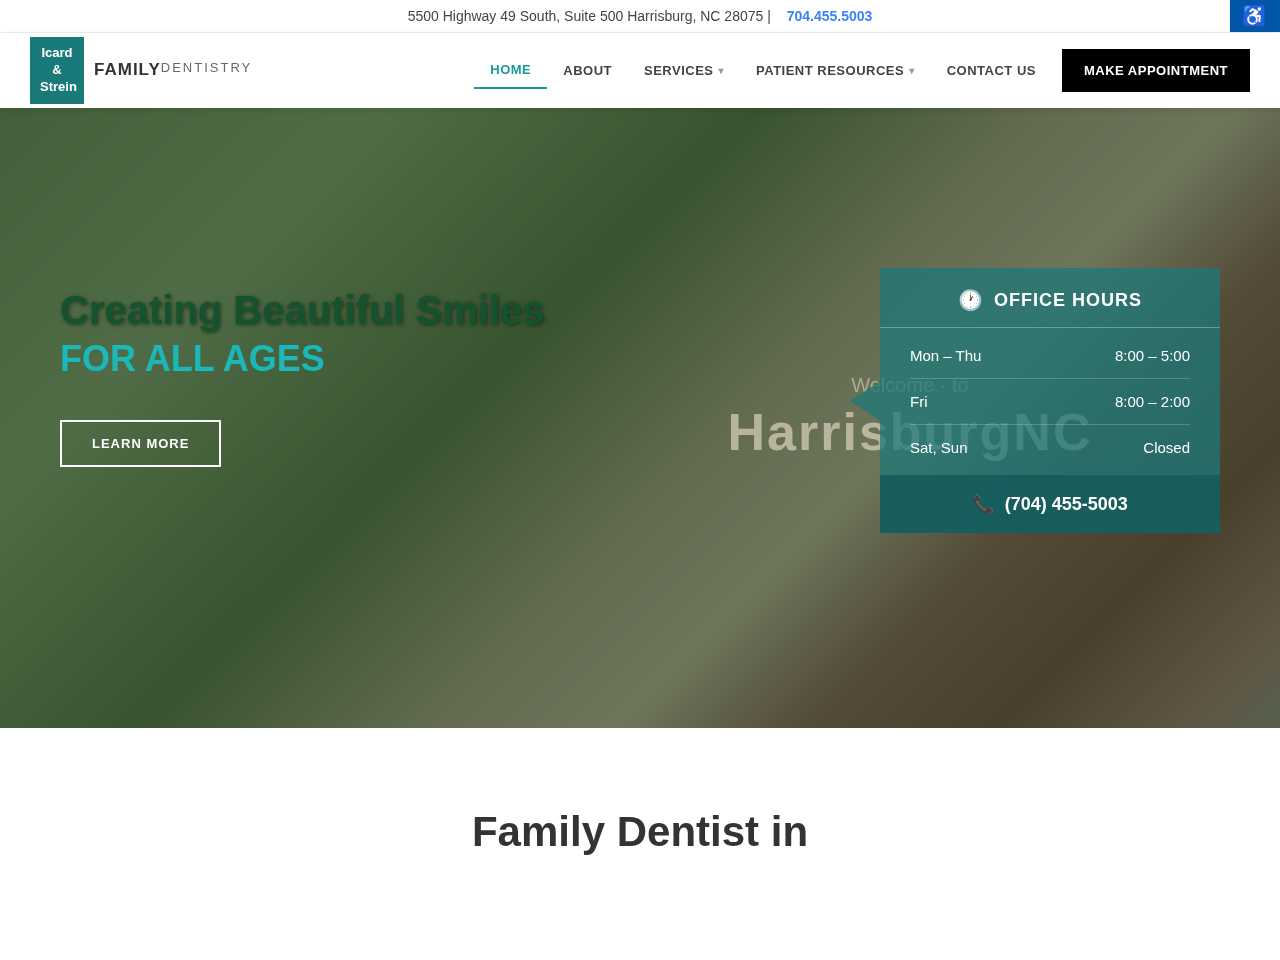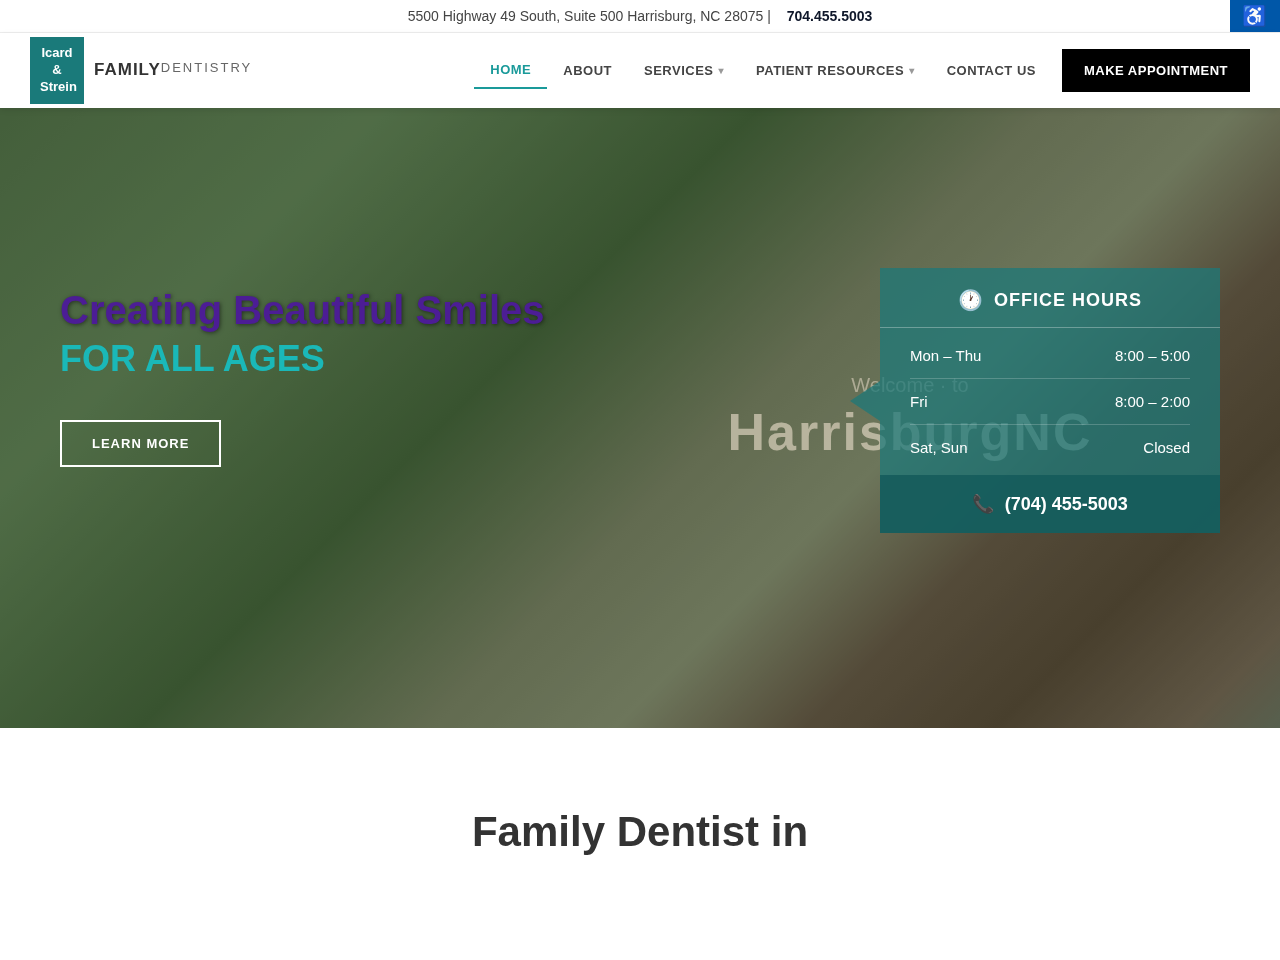--- a/index.html
+++ b/index.html
@@ -8,21 +8,21 @@
     
     .top-bar {
       background: #fff;
       text-align: center;
       padding: 8px 0;
       font-size: 14px;
       color: #444;
       border-bottom: 1px solid #eee;
       position: relative;
     }
-    .top-bar .phone { font-weight: bold; color: #0f172a; margin-left: 12px; }
+    .top-bar .phone { font-weight: bold; color: #3b82f6; margin-left: 12px; }
     .accessibility-btn {
       position: absolute;
       right: 0;
       top: 0;
       width: 50px;
       height: 100%;
       background: #0057a8;
       display: flex;
       align-items: center;
       justify-content: center;
@@ -153,21 +153,21 @@
     
     .hero-content {
       position: absolute;
       top: 180px;
       left: 60px;
       z-index: 5;
     }
     .hero-title {
       font-size: 40px;
       font-weight: bold;
-      color: #4c1d95;
+      color: #14532d;
       text-shadow: 1px 1px 4px rgba(0,0,0,0.5);
       margin-bottom: 5px;
     }
     .hero-subtitle {
       font-size: 36px;
       font-weight: 800;
       color: #1ab8b8;
       text-transform: uppercase;
       margin-bottom: 40px;
     }

